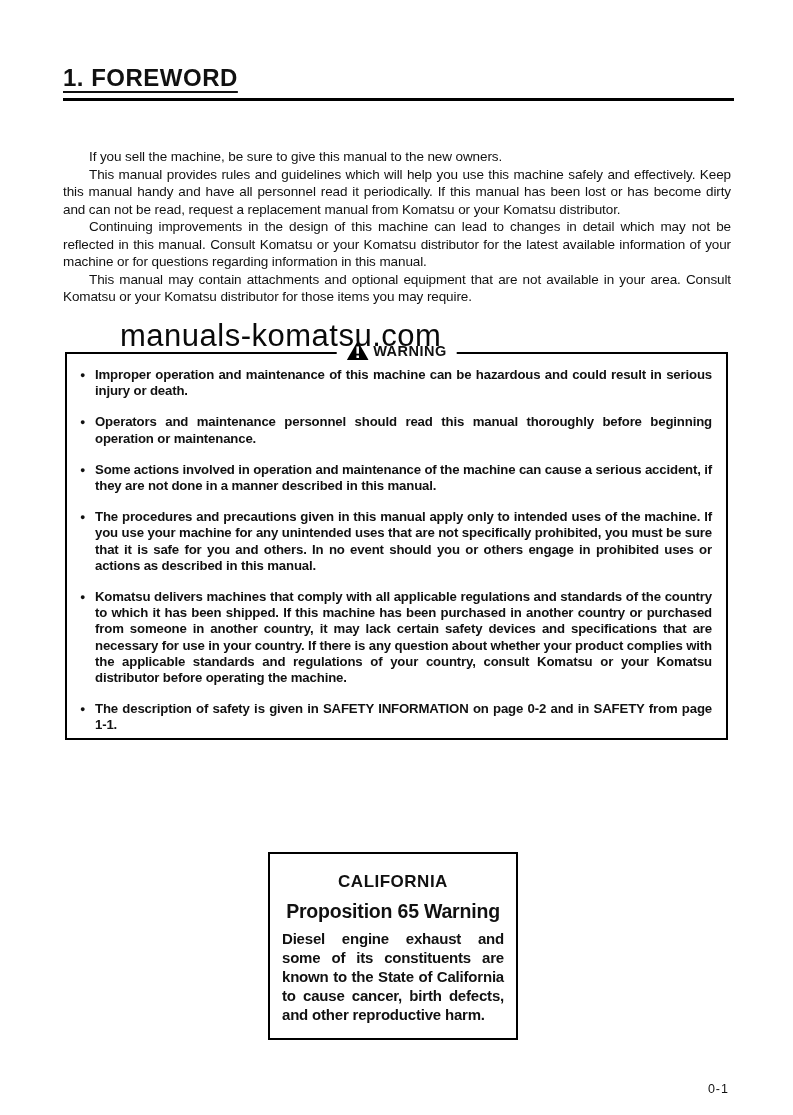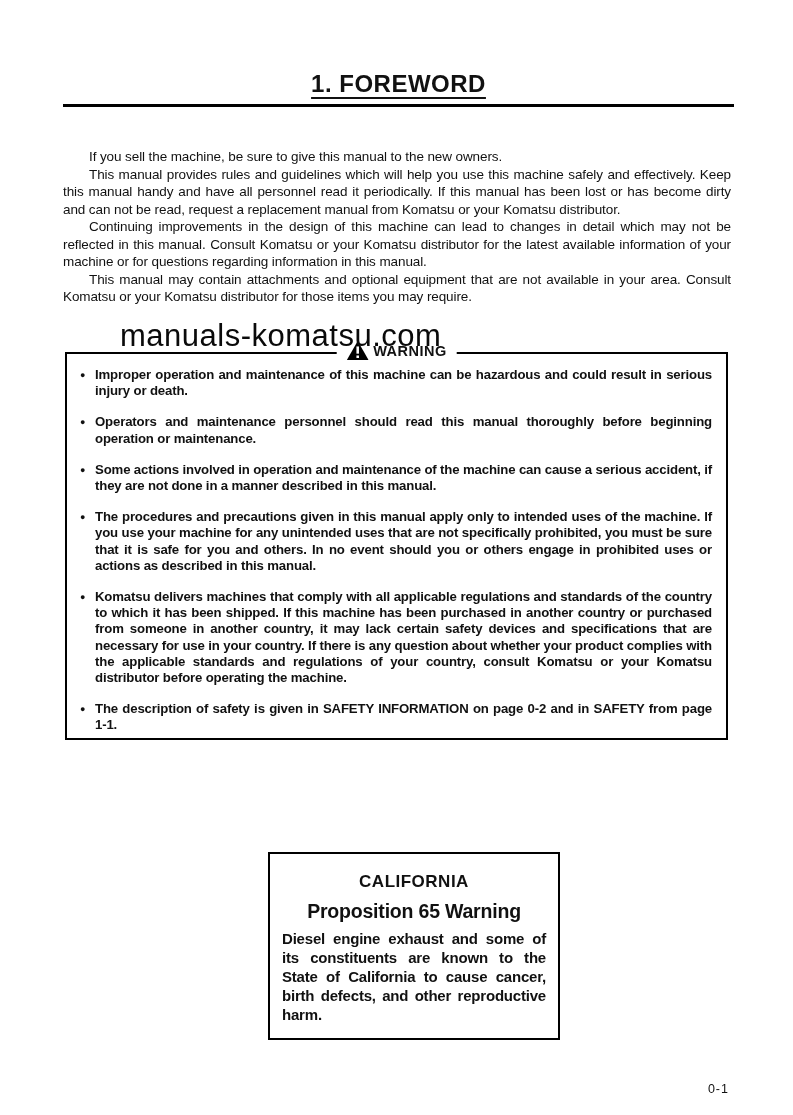--- a/index.html
+++ b/index.html
@@ -7,24 +7,23 @@
     position:relative;
     width:793px;height:1115px;
     background:#fff;
     font-family:"Liberation Sans", sans-serif;
     color:#111;
     overflow:hidden;
     margin:0 auto;
   }
   
   .heading-row{
-    position:absolute;left:63px;top:70px;width:671px;
+    position:absolute;left:63px;top:64px;width:671px;
     border-bottom:3px solid #000;
     padding-bottom:6px;
-    text-align:center;
   }
   .heading-row h1{
     margin:0;
     font-size:24px;font-weight:bold;letter-spacing:0.5px;
     text-decoration:underline;
     text-underline-offset:5px;
     text-decoration-thickness:2px;
     display:inline-block;
   }
   
@@ -63,21 +62,21 @@
   }
   .warn-list li{
     display:flex;margin-bottom:15px;
   }
   .warn-list .blt{
     flex:0 0 15px;font-size:9px;line-height:16px;padding-left:2px;
   }
   .warn-list .btxt{flex:1;}
   
   .calbox{
-    position:absolute;left:268px;top:852px;width:292px;height:188px;
+    position:absolute;left:268px;top:852px;width:250px;height:188px;
     border:2px solid #000;box-sizing:border-box;
     padding:8px 12px;
     text-align:center;
   }
   .calbox .cal-title{
     margin:10px 0 0 0;font-size:17px;font-weight:bold;letter-spacing:0.5px;
   }
   .calbox .cal-sub{
     margin:8px 0 6px 0;font-size:19.5px;font-weight:bold;letter-spacing:-0.2px;
   }

